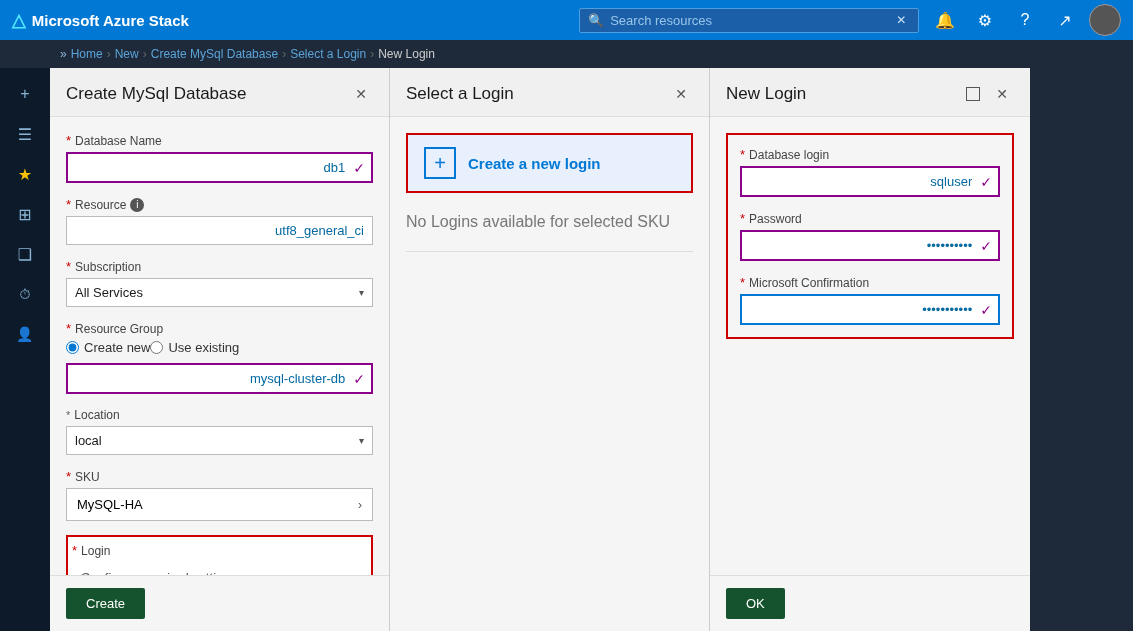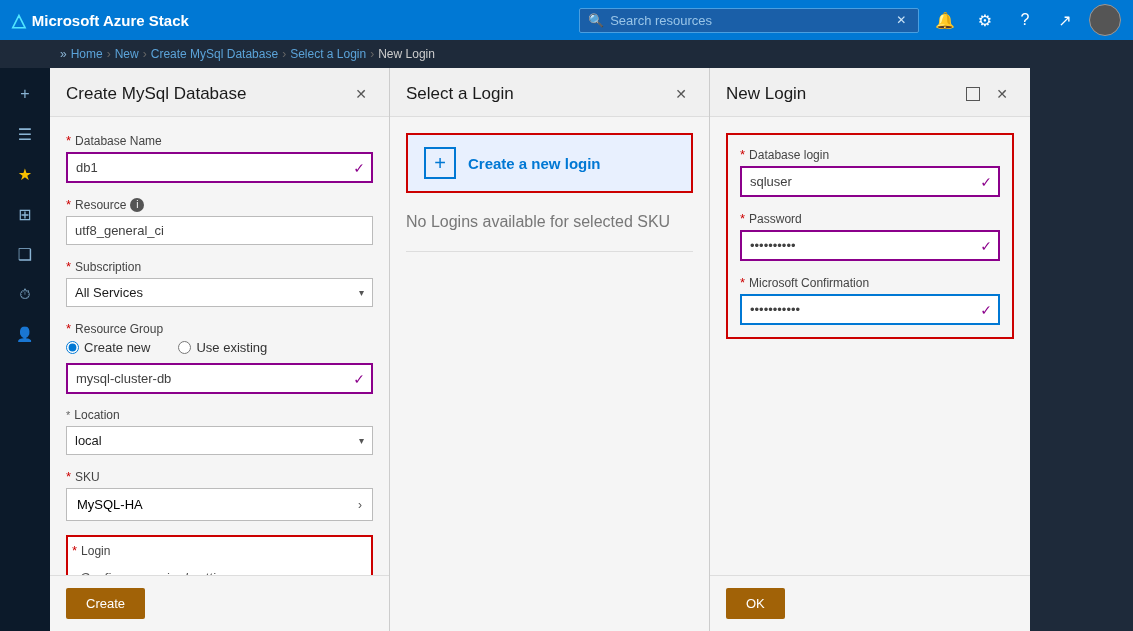--- a/index.html
+++ b/index.html
@@ -190,21 +190,22 @@
       border-color: #8b008b;
       border-width: 2px;
     }
     .form-input-wrapper input, .form-input-wrapper select {
       flex: 1;
       border: none;
       outline: none;
       padding: 6px 8px;
       font-size: 13px;
       background: transparent;
-      color: #404040;
+      color: #0369a1;
+      text-align: right;
     }
     .check-icon {
       color: #8b008b;
       font-size: 14px;
       padding-right: 6px;
     }
 
     .form-select-wrapper {
       display: flex;
       align-items: center;
@@ -226,21 +227,21 @@
     .chevron-icon {
       color: #555;
       padding-right: 8px;
       font-size: 10px;
       pointer-events: none;
     }
 
     .radio-group {
       display: flex;
       align-items: center;
-      gap: 28px;
+      gap: 0;
       margin-bottom: 8px;
     }
     .radio-item {
       display: flex;
       align-items: center;
       gap: 5px;
       cursor: pointer;
     }
     .radio-item input[type="radio"] {
       accent-color: #0078d4;
@@ -322,21 +323,21 @@
       border-right: none;
     }
     .new-login-form-container {
       border: 2px solid #cc0000;
       padding: 12px;
       margin-bottom: 0;
     }
 
     
     .btn-primary {
-      background: #a16207;
+      background: #14532d;
       color: white;
       border: none;
       padding: 8px 20px;
       font-size: 13px;
       cursor: pointer;
       border-radius: 2px;
     }
 
     
     .panel-body::-webkit-scrollbar { width: 6px; }

